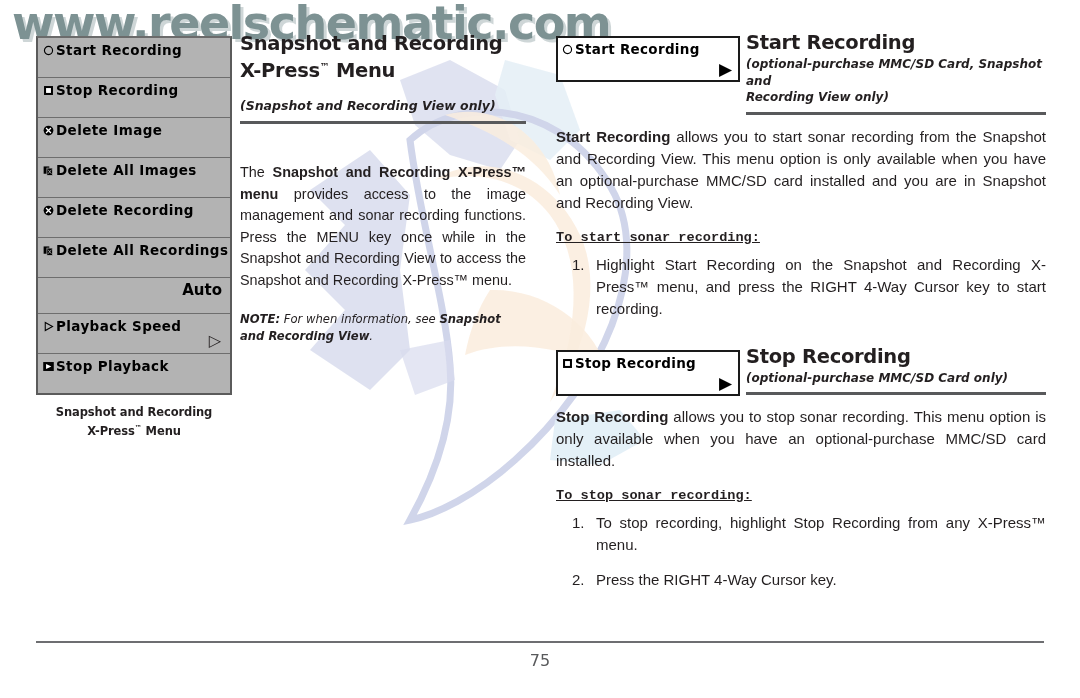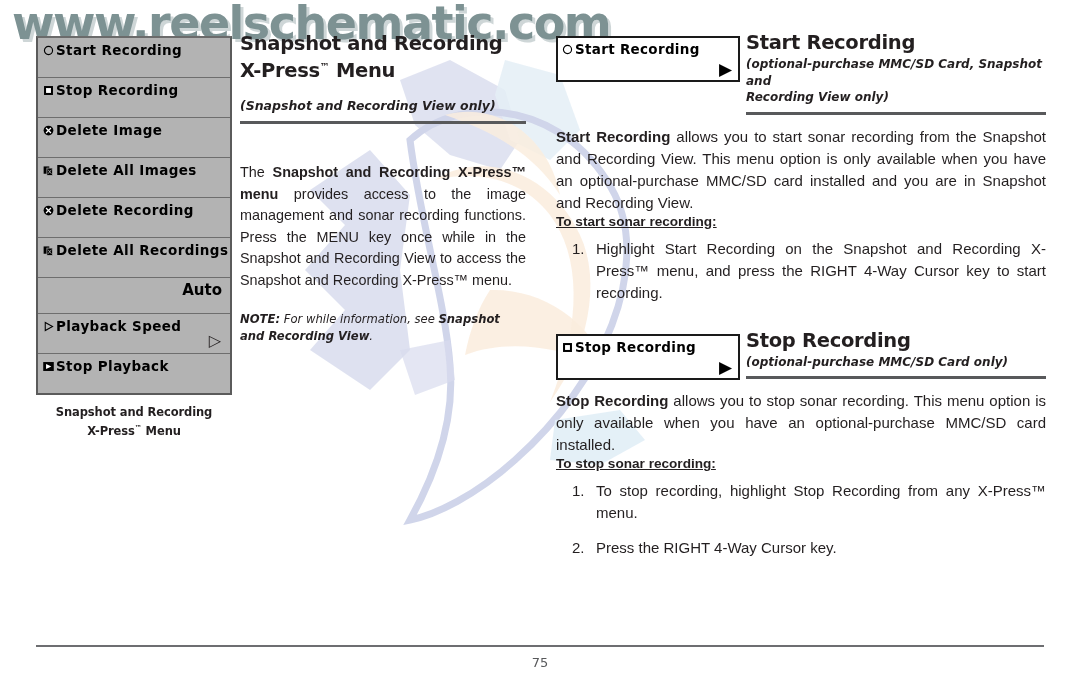--- a/index.html
+++ b/index.html
@@ -225,24 +225,25 @@
   }
   .r-body {
     font-family: "Liberation Sans", sans-serif;
     font-size: 15px;
     line-height: 22px;
     color: #231f20;
     text-align: justify;
     margin-top: 11px;
   }
   .subhead {
-    font-family: Liberation Sans, sans-serif;
+    font-family: Liberation Mono, monospace;
     font-weight: 700;
     font-size: 13.6px;
     text-decoration: underline;
+    margin-top: 16px;
     color: #231f20;
   }
   ol.steps {
     margin: 9px 0 0 0;
     padding: 0;
     list-style: none;
   }
   ol.steps li {
     position: relative;
     padding-left: 40px;
@@ -265,21 +266,21 @@
   #footer {
     position: absolute;
     left: 36px;
     bottom: 28px;
     width: 1008px;
   }
   #footer .frule { height: 2px; background: #6d6e71; }
   #footer .pagenum {
     text-align: center;
     font-family: "DejaVu Sans", sans-serif;
-    font-size: 13px;
+    font-size: 16px;
     color: #58595b;
     margin-top: 8px;
   }
 </style>
 </head>
 <body>
 
 <svg id="fish-watermark" viewBox="0 0 420 560" xmlns="http://www.w3.org/2000/svg" aria-hidden="true">
   <g opacity="0.55">
     <path d="M120 130 L60 170 L95 205 L55 250 L95 290 L60 330 L120 370 L160 330 L150 250 L160 175 Z" fill="#b9bfdf" opacity="0.85"></path>
@@ -374,21 +375,21 @@
 
   <div id="mid-col">
     <div class="sec-title">
       <span>Snapshot and Recording</span><br>
       <span><span>X-Press</span><span class="tm">™</span><span> Menu</span></span>
     </div>
     <div class="sec-sub">(Snapshot and Recording View only)</div>
     <div class="rule"></div>
     <div class="body-text" id="mid-paragraph"><span>The </span><span class="b">Snapshot and Recording X-Press™ menu</span><span> provides access to the image management and sonar recording functions. Press the MENU key once while in the Snapshot and Recording View to access the Snapshot and Recording X-Press™ menu.</span></div>
     <div class="note">
-      <span class="nb">NOTE:</span><span> For while information, see </span><span class="nb">Snapshot and Recording View</span><span>.</span>
+      <span class="nb">NOTE:</span><span> For when information, see </span><span class="nb">Snapshot and Recording View</span><span>.</span>
     </div>
   </div>
 
   <div id="right-col">
       <div class="callout-block">
         <div class="menu-chip">
           <div class="chip-label"><span class="lcd-icon"><svg viewBox="0 0 16 16" width="13" height="13" xmlns="http://www.w3.org/2000/svg">
                 <circle cx="8" cy="8" r="5" fill="none" stroke="#000" stroke-width="1.4"></circle>
               </svg></span><span>Start Recording</span></div>
           <div class="chip-arrow">▶</div>

